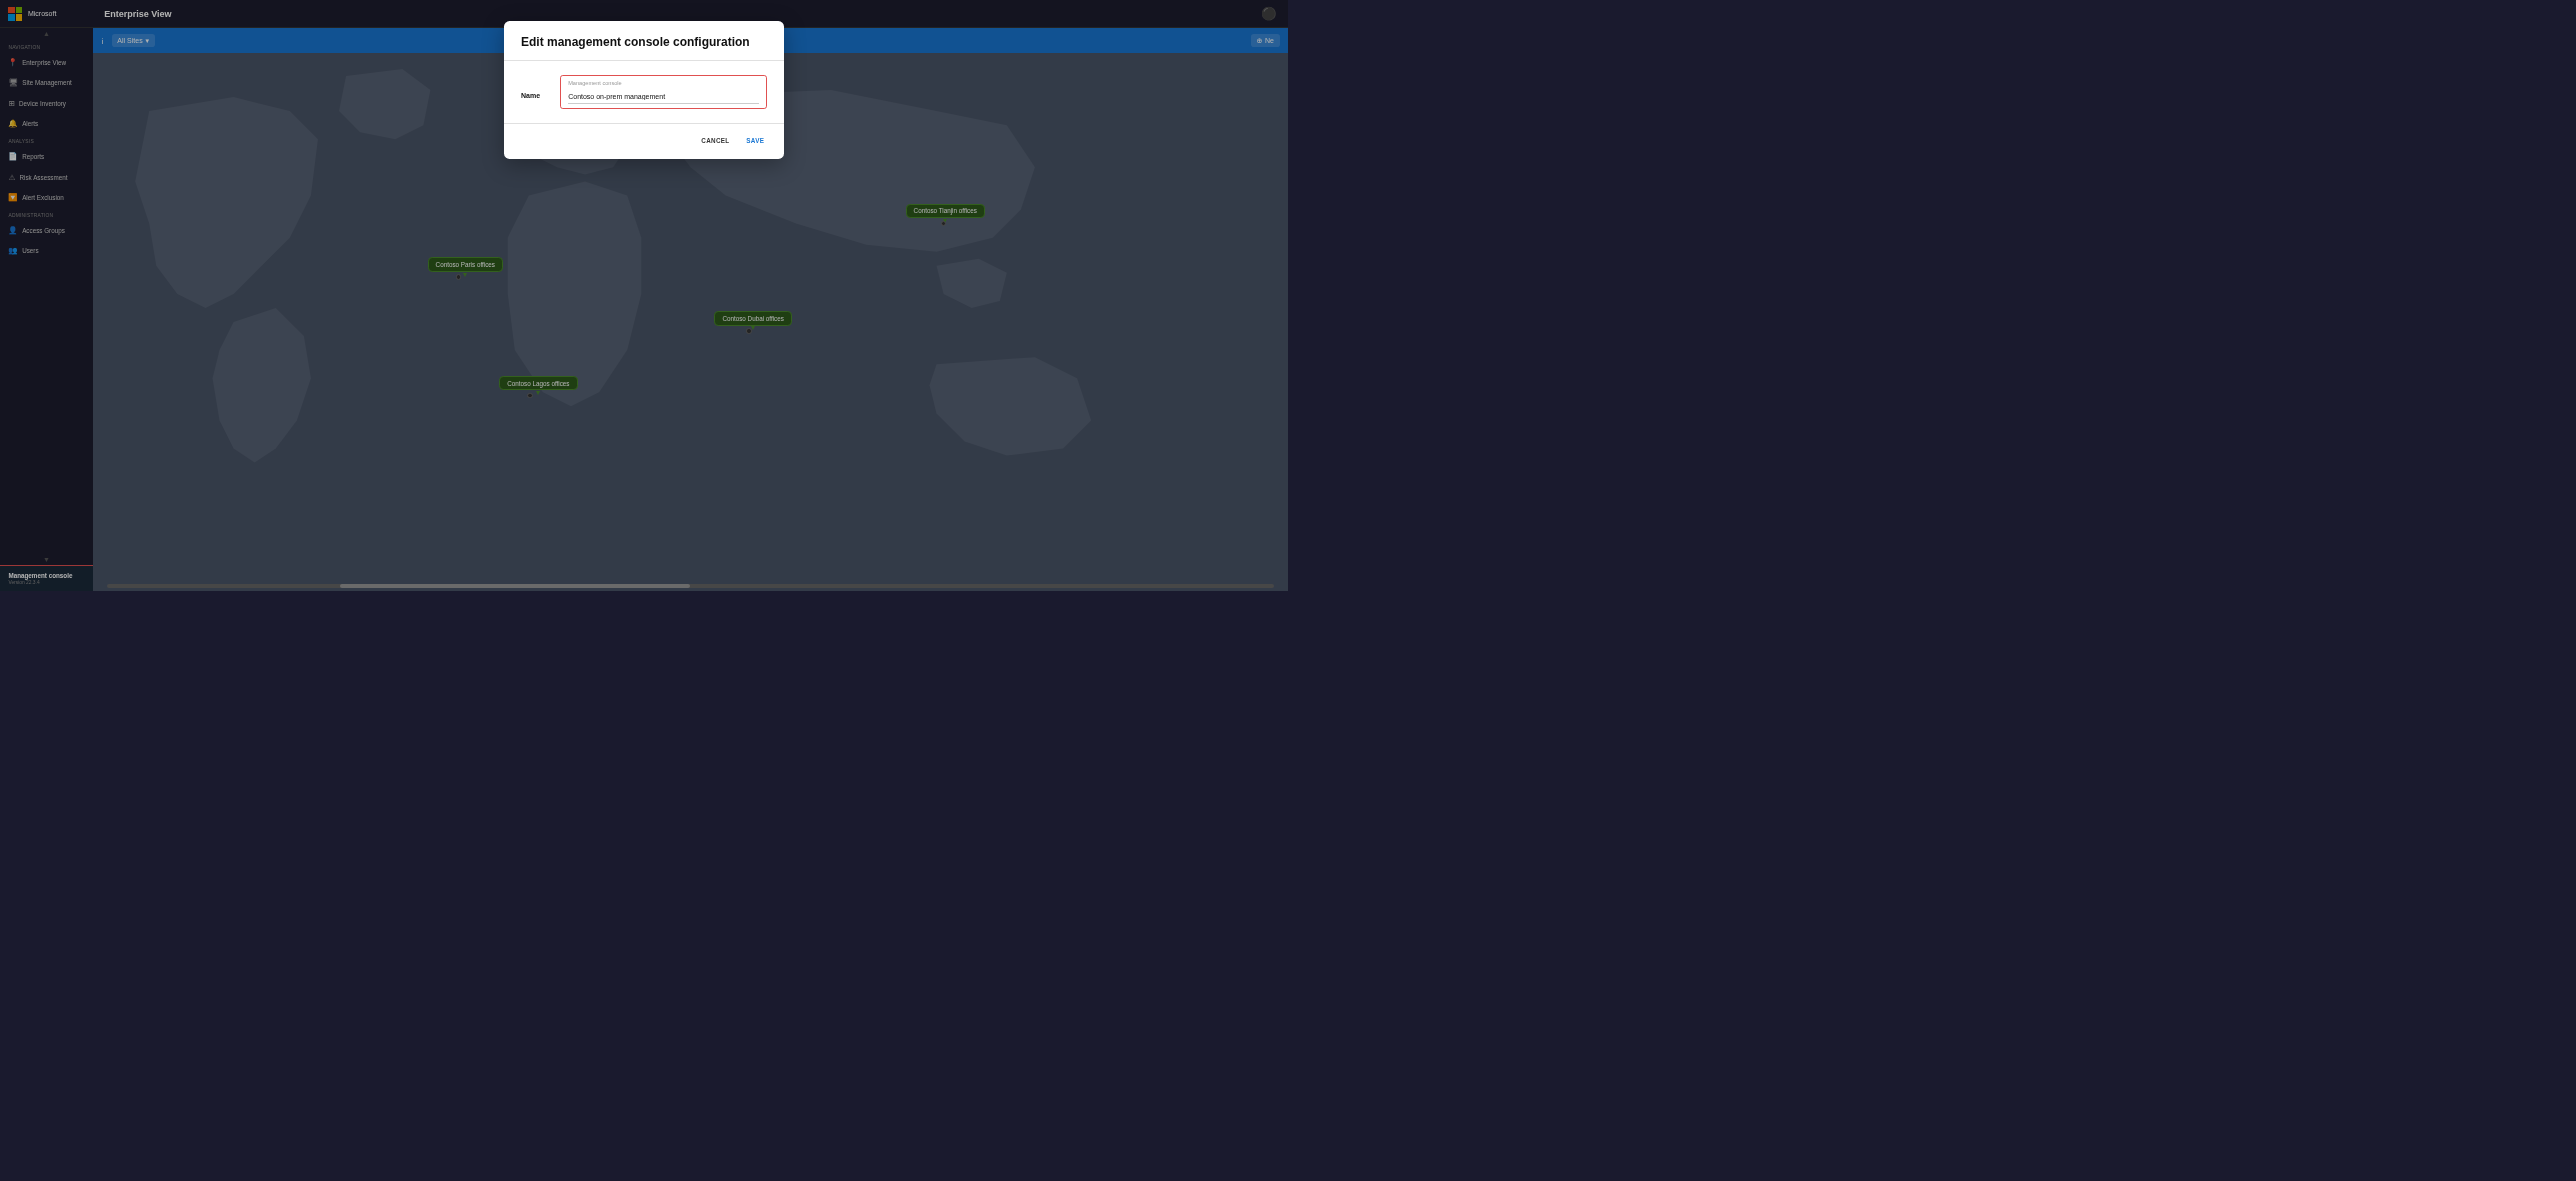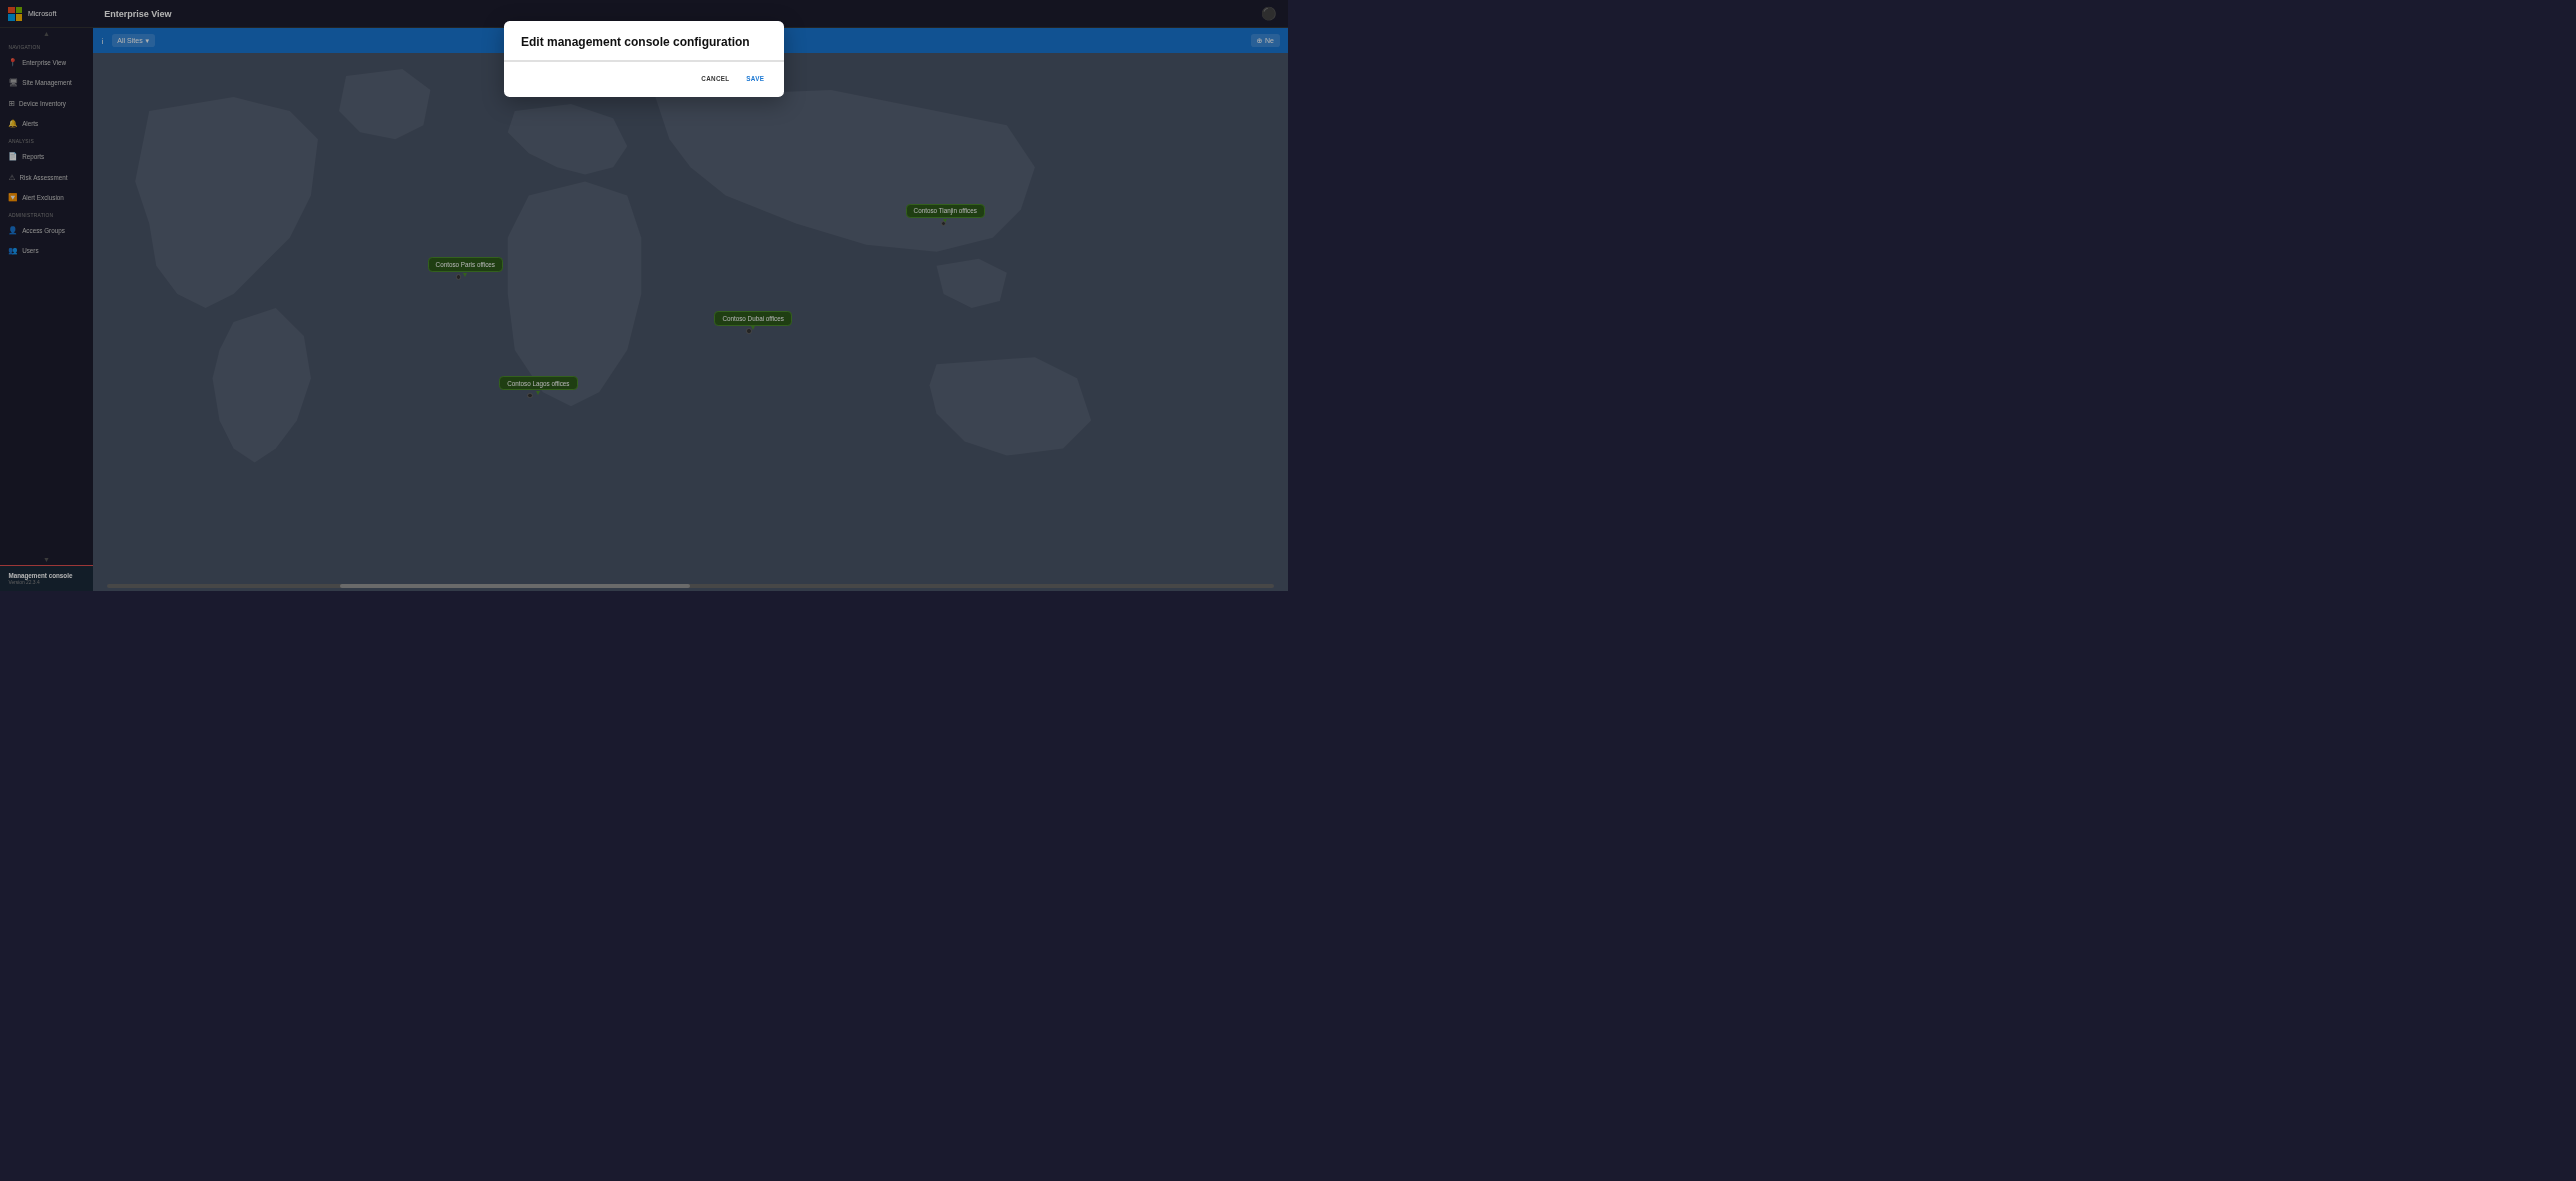--- a/index.html
+++ b/index.html
@@ -467,20 +467,29 @@
     </div>
   </div>
 </div>
 
 <div class="modal-overlay">
   <div class="modal">
     <div class="modal-header">
       <span class="modal-title">Edit management console configuration</span>
     </div>
 
+    <div class="modal-body">
+      <div class="modal-field">
+        <span class="modal-field-label">Name</span>
+        <div class="modal-input-wrapper">
+          <span class="modal-input-placeholder">Management console</span>
+          <input class="modal-input" type="text" value="Contoso on-prem management" style="">
+        </div>
+      </div>
+    </div>
 
     <div class="modal-footer">
       <button class="modal-btn modal-btn-cancel">CANCEL</button>
       <button class="modal-btn modal-btn-save">SAVE</button>
     </div>
   </div>
 </div>
 
 
 </body></html>

